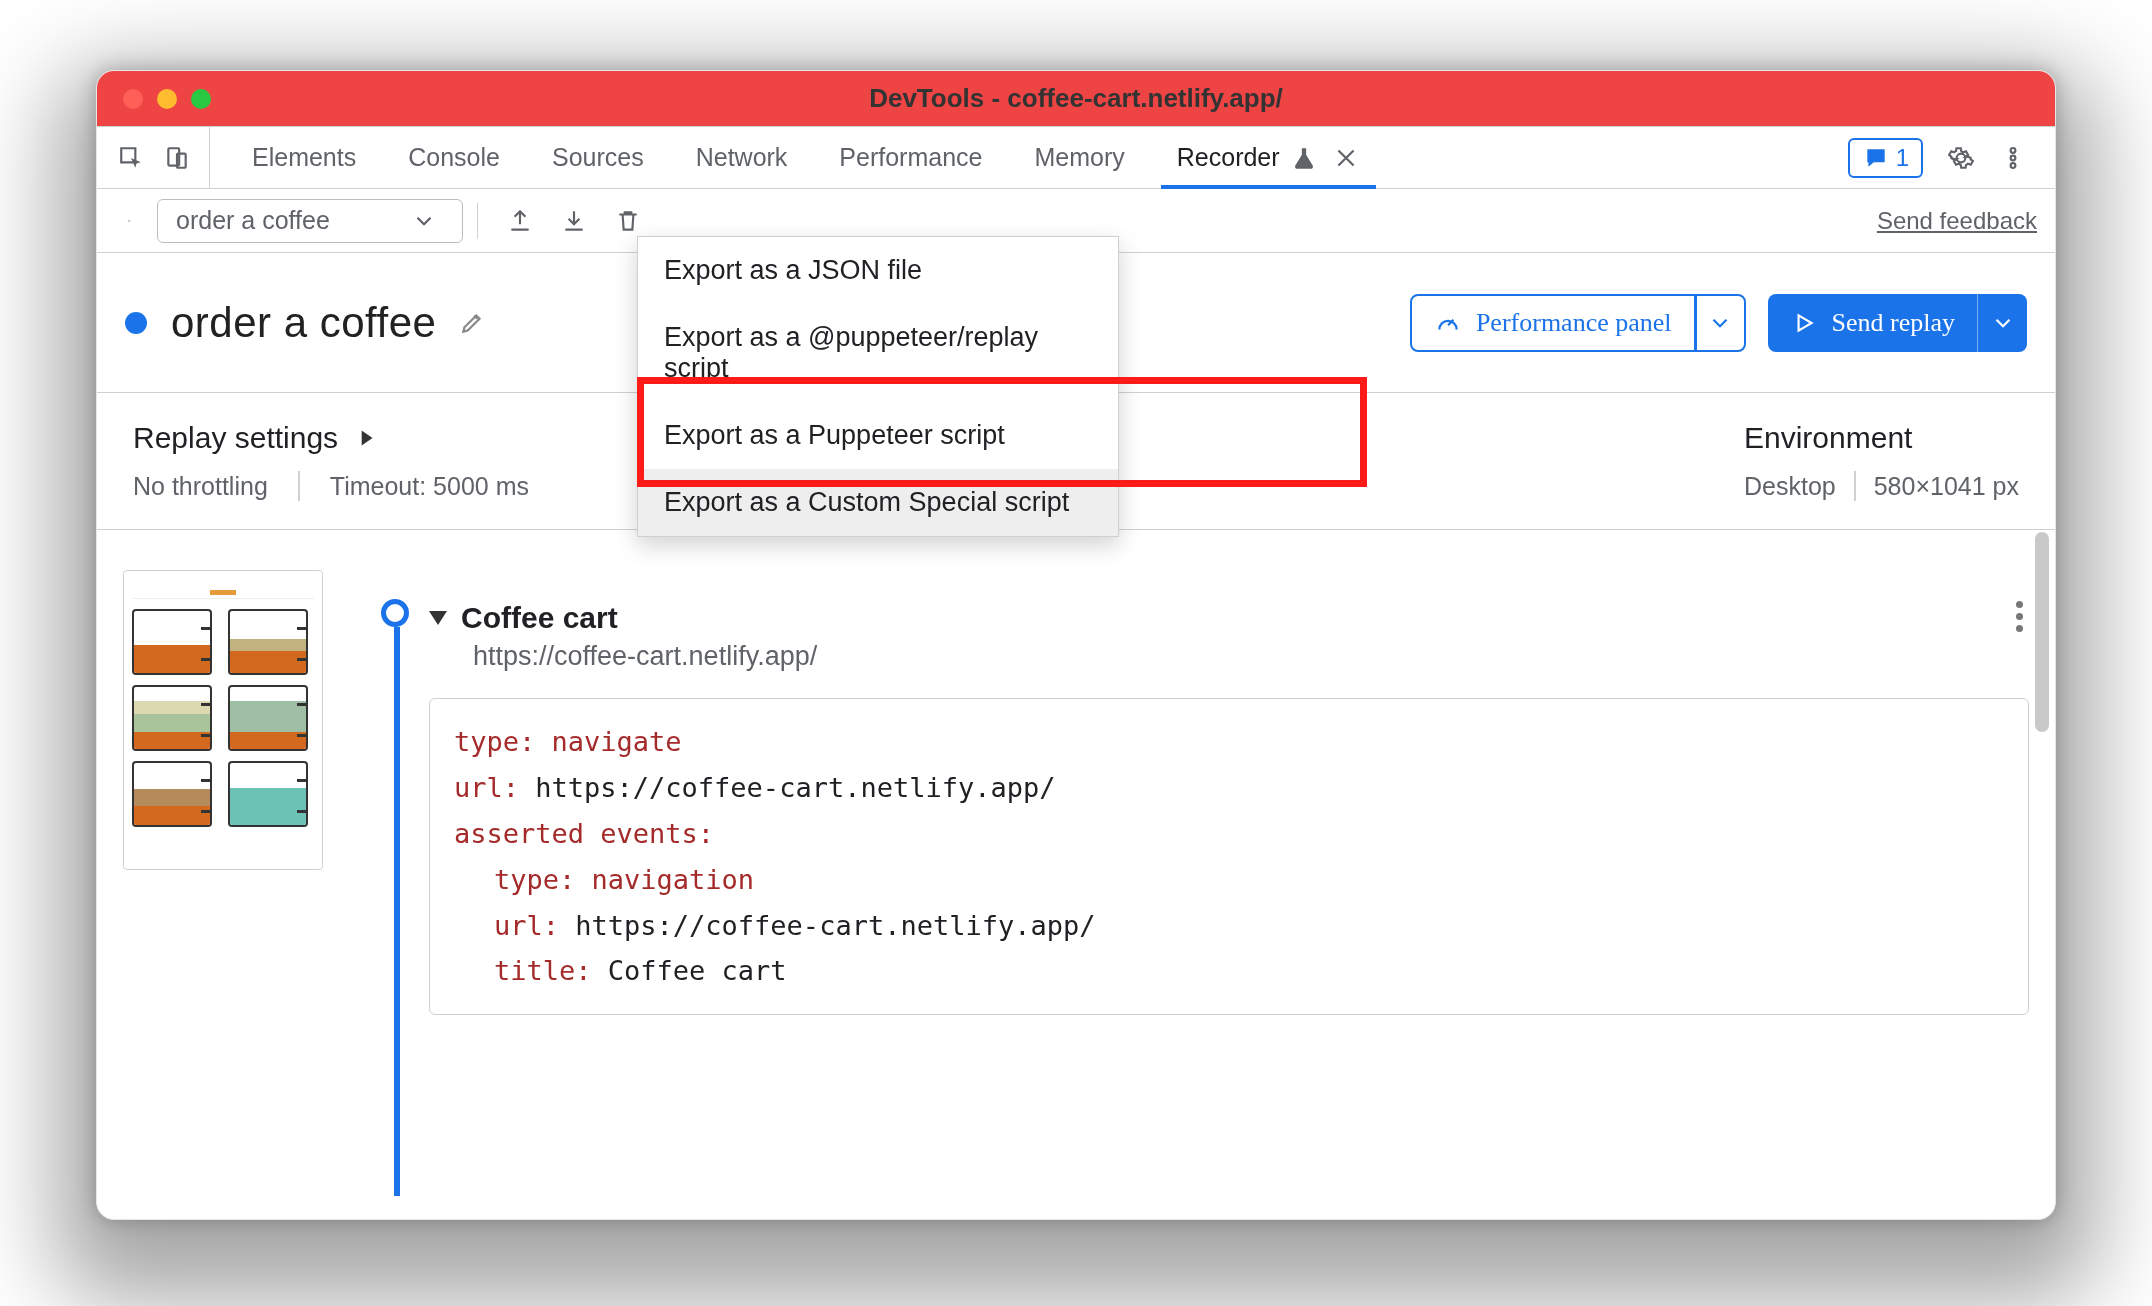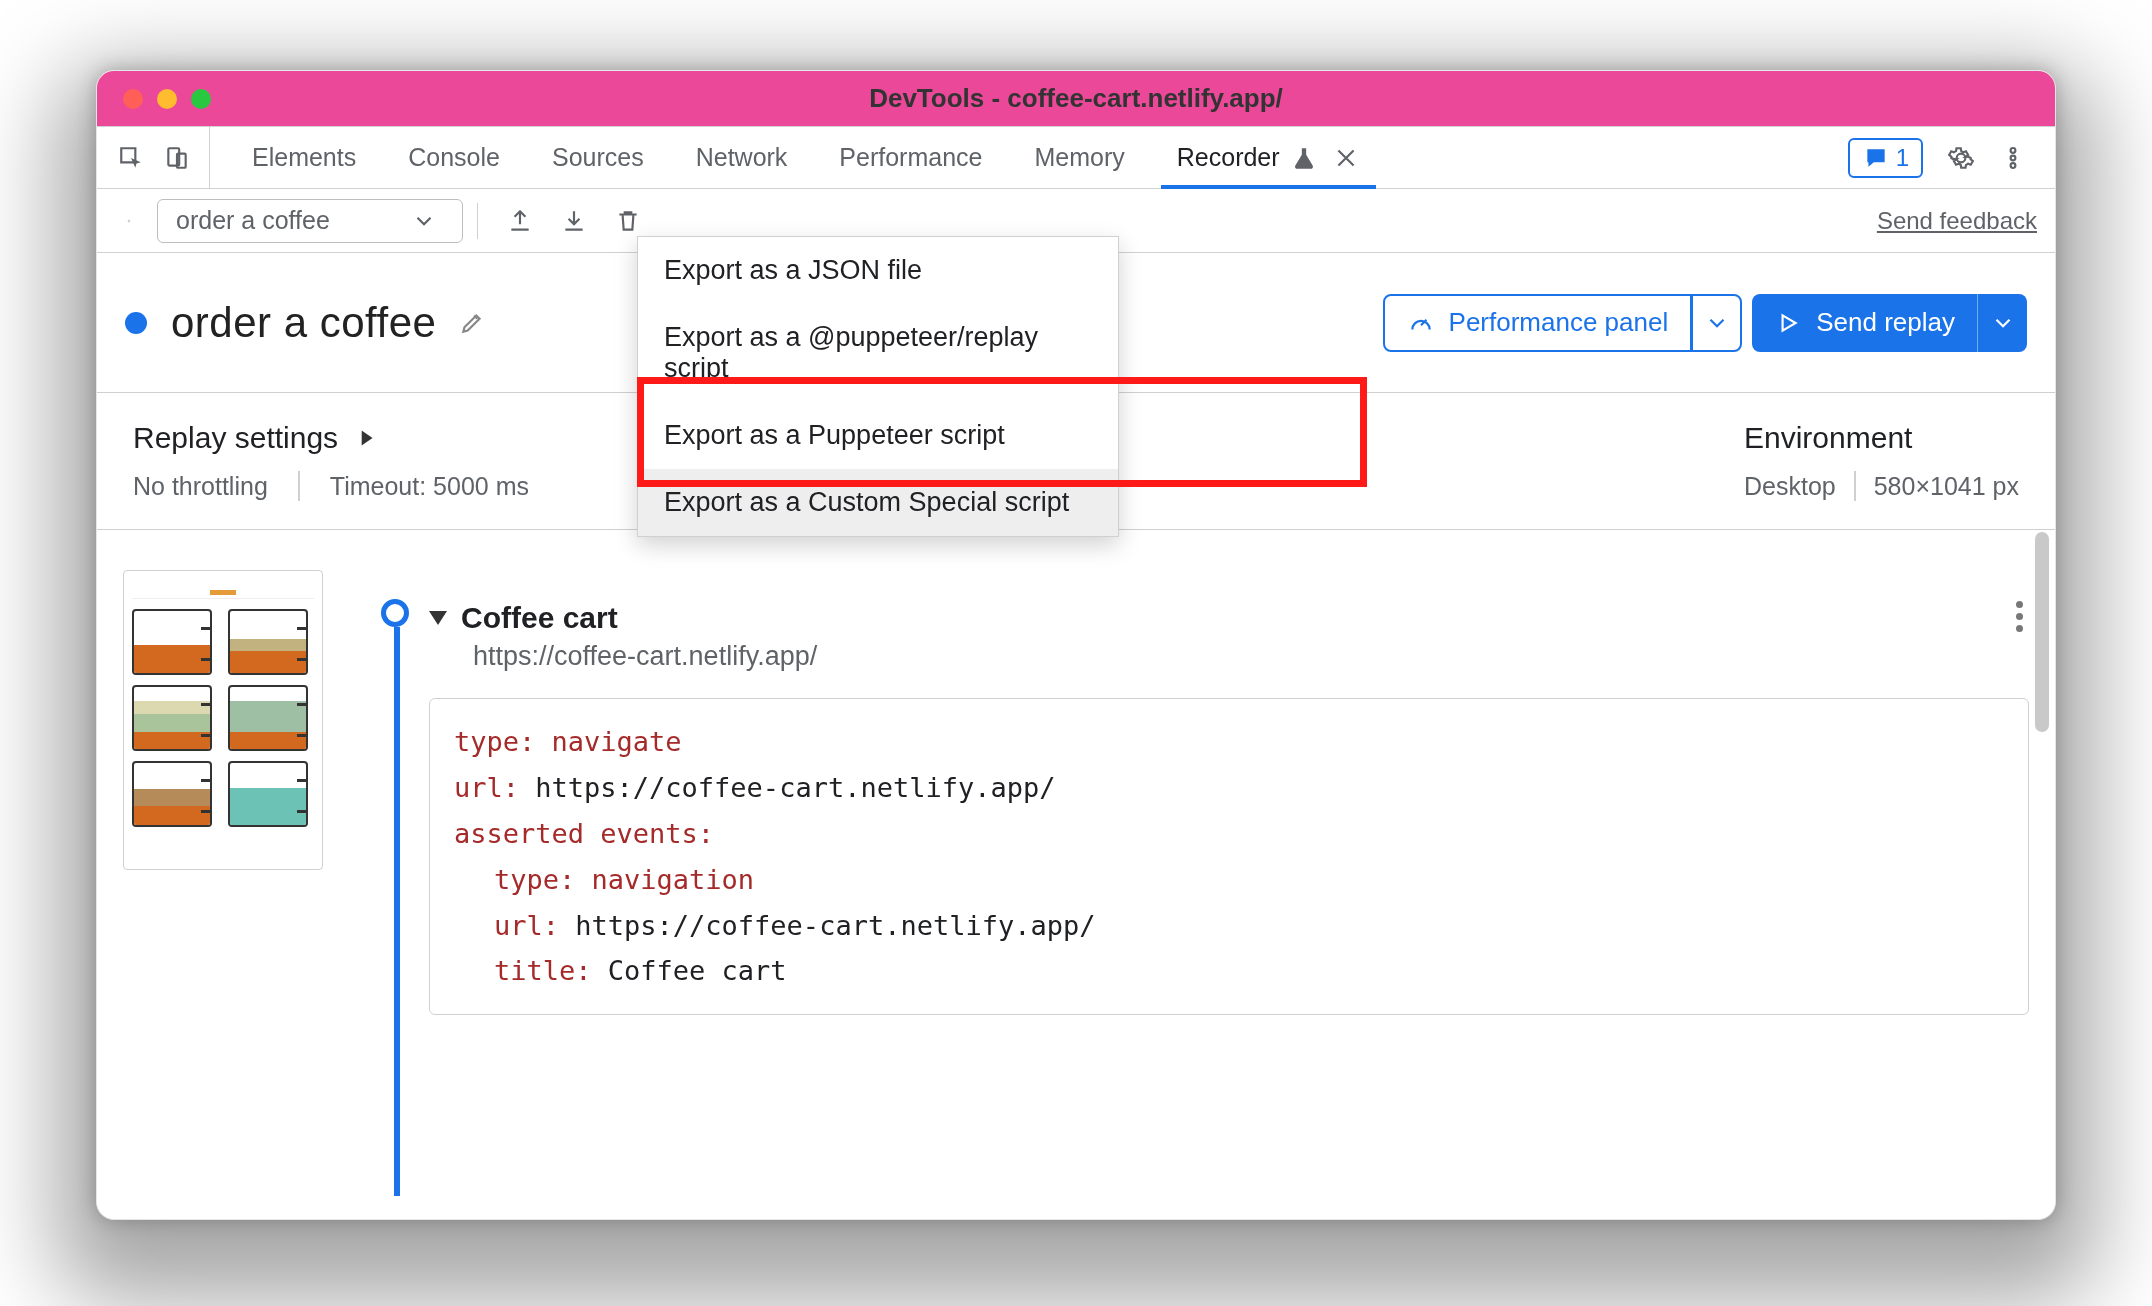--- a/index.html
+++ b/index.html
@@ -10,21 +10,21 @@
   --blue:#1a73e8;
   --blue2:#1f6fd0;
   --red:#c5221f;
   --code-red:#a52a2a;
   --shadow:0 40px 90px 40px rgba(0,0,0,.35), 0 0 20px rgba(0,0,0,.25);
 }
 *{box-sizing:border-box;}
 html,body{margin:0;padding:0;background:#fff;font-family:-apple-system,Helvetica,Arial,sans-serif;color:var(--text);}
 body{display:flex;align-items:flex-start;justify-content:center;width:2152px;height:1306px;}
 .frame{margin-top:70px;width:1960px;height:1150px;border-radius:18px;overflow:hidden;box-shadow:var(--shadow);position:relative;background:#fff;border:1px solid #e6e6e6;}
-.titlebar{height:56px;background:#ec4899;display:flex;align-items:center;position:relative;border-bottom:1px solid var(--border);}
+.titlebar{height:56px;background:#ef4444;display:flex;align-items:center;position:relative;border-bottom:1px solid var(--border);}
 .dots{display:flex;gap:14px;padding-left:26px;}
 .dot{width:20px;height:20px;border-radius:50%;}
 .dot.r{background:#ff5f57;}
 .dot.y{background:#febc2e;}
 .dot.g{background:#28c840;}
 .win-title{position:absolute;left:0;right:0;text-align:center;font-weight:700;font-size:26px;color:#333;}
 .tabs{height:62px;display:flex;align-items:center;border-bottom:1px solid var(--border);padding:0 10px;}
 .left-tools{display:flex;align-items:center;padding:0 18px 0 10px;border-right:1px solid var(--border);height:100%;}
 .ic{width:28px;height:28px;display:inline-flex;align-items:center;justify-content:center;color:#5f6368;}
 .ic svg{width:26px;height:26px;stroke:currentColor;fill:none;stroke-width:2;}
@@ -40,21 +40,21 @@
 .toolbar{height:64px;display:flex;align-items:center;border-bottom:1px solid var(--border);padding:0 18px;gap:14px;}
 .plus{padding:0 12px;}
 .select{border:1px solid var(--border2);border-radius:6px;height:44px;display:flex;align-items:center;padding:0 24px 0 18px;font-size:25px;color:var(--muted);gap:80px;}
 .tool-icons{display:flex;align-items:center;gap:26px;padding-left:14px;}
 .sep{width:1px;height:36px;background:var(--border);}
 .feedback{margin-left:auto;font-size:24px;text-decoration:underline;color:var(--muted);}
 .header-row{height:140px;border-bottom:1px solid var(--border);display:flex;align-items:center;padding:0 28px;position:relative;}
 .dot-blue{width:22px;height:22px;border-radius:50%;background:var(--blue);margin-right:24px;}
 .h-title{font-size:42px;letter-spacing:.5px;color:#222;}
 .edit-ic{margin-left:22px;color:#888;}
-.btn-row{margin-left:auto;display:flex;gap:10px;}
+.btn-row{margin-left:auto;display:flex;gap:22px;font-family:Liberation Serif, serif;}
 .btn{height:58px;border-radius:8px;display:flex;align-items:center;padding:0 22px;font-size:26px;gap:14px;}
 .btn.out{border:2px solid var(--blue);color:var(--blue);background:#fff;}
 .btn.split{border-left:1px solid rgba(255,255,255,.4);width:50px;justify-content:center;padding:0;}
 .btn.out.split{border:2px solid var(--blue);border-left:1px solid var(--blue);}
 .btn.fill{background:var(--blue);color:#fff;}
 .btn.fill.split{background:var(--blue);}
 .btn-group{display:flex;}
 .btn-group .btn:first-child{border-top-right-radius:0;border-bottom-right-radius:0;}
 .btn-group .btn:last-child{border-top-left-radius:0;border-bottom-left-radius:0;}
 

